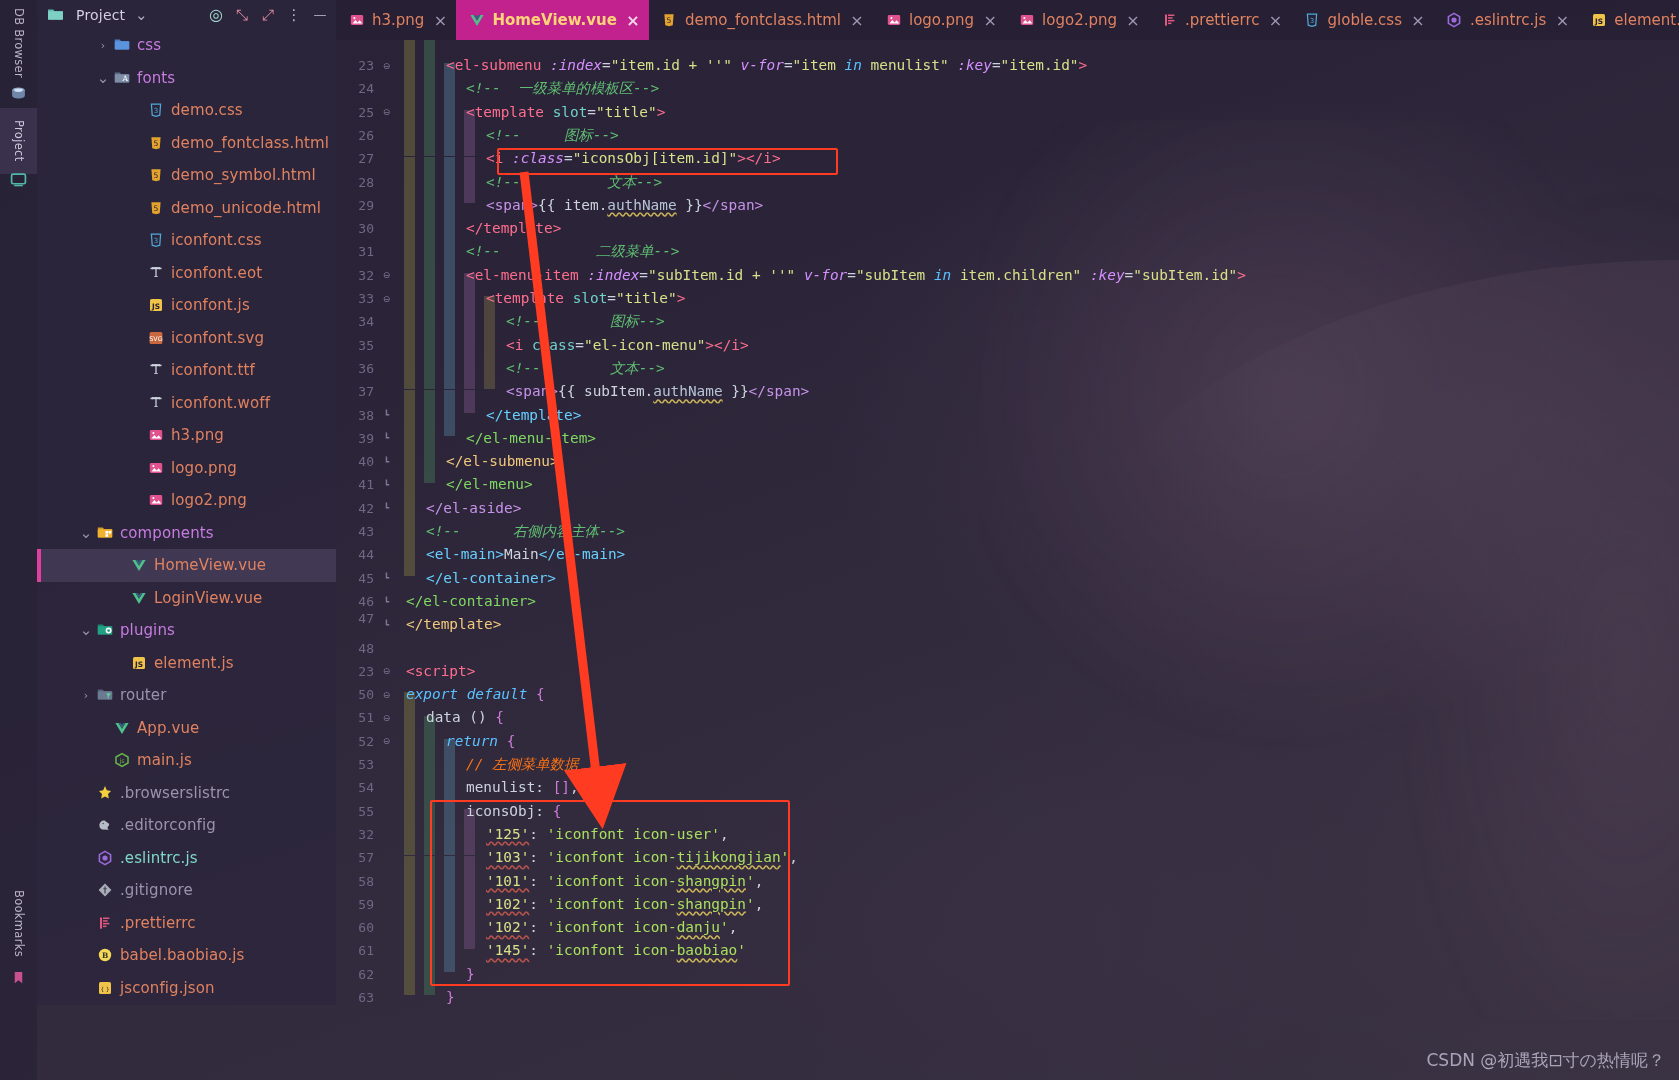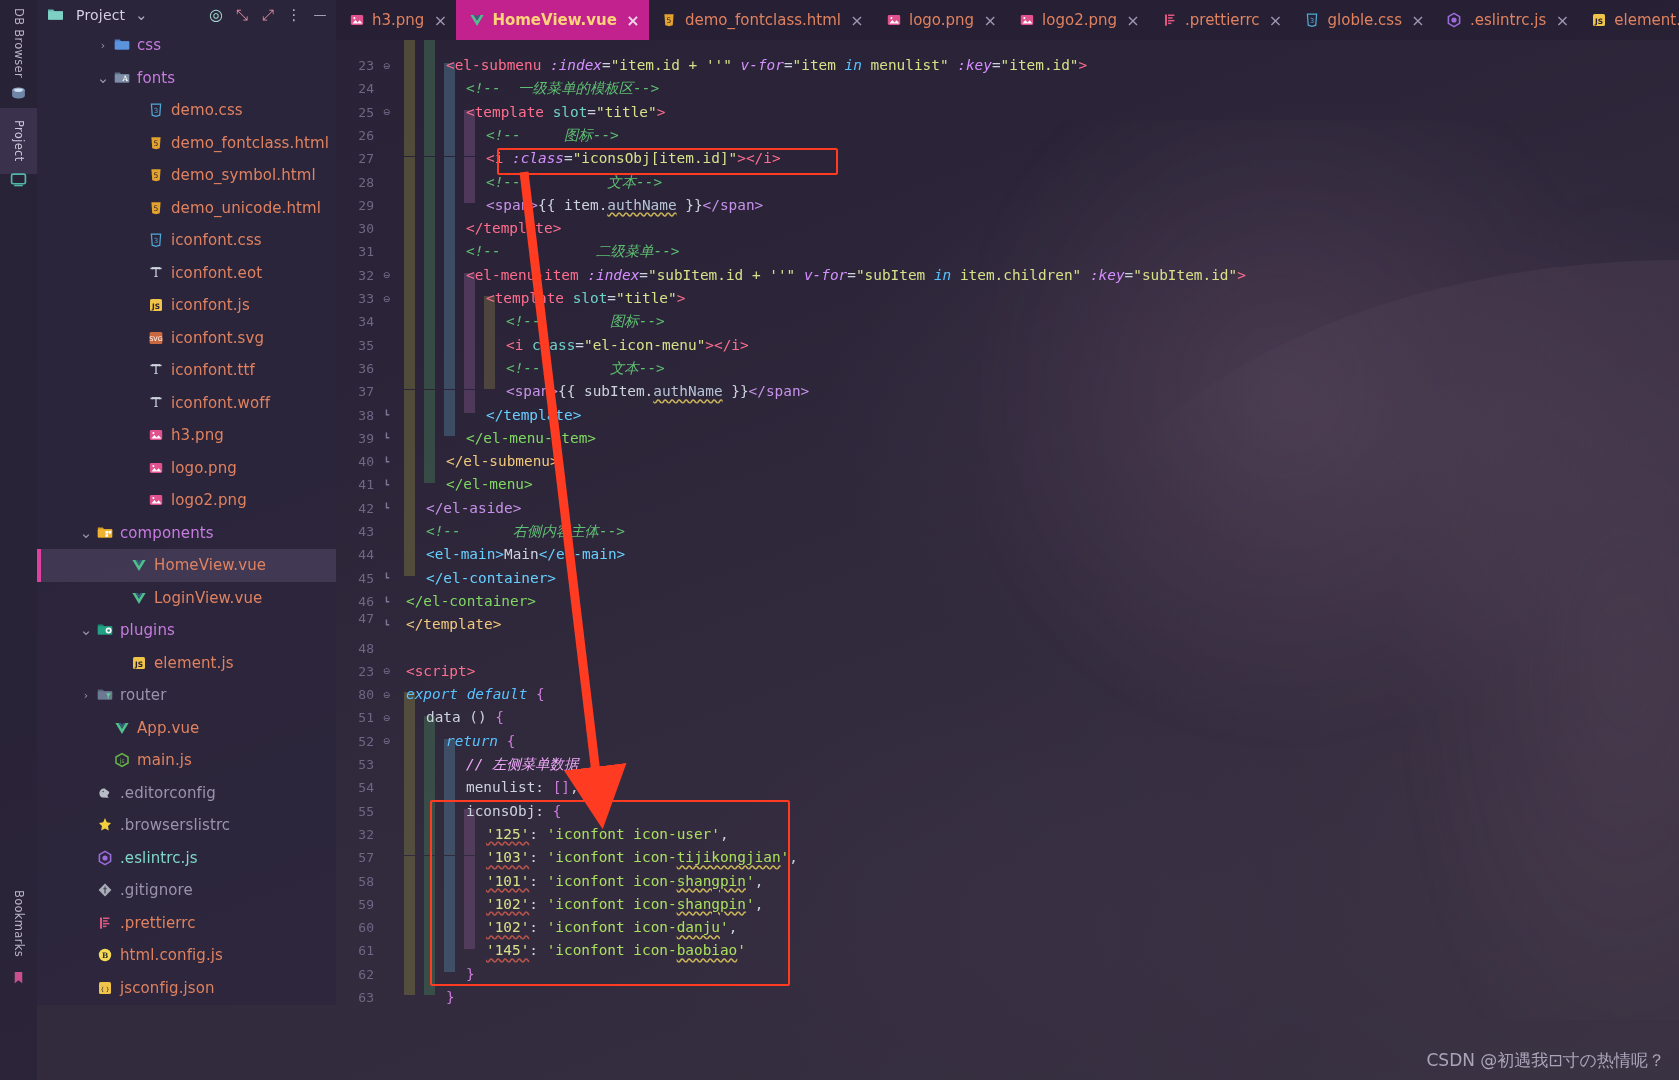--- a/index.html
+++ b/index.html
@@ -205,21 +205,21 @@
   .t-tag   { color: #ff6e8e; }
   .t-tag2  { color: #67d0ff; }
   .t-tagy  { color: #f2c97d; }
   .t-tagg  { color: #7fd962; }
   .t-tagp  { color: #c792ea; }
   .t-attr  { color: #d58fff; font-style: italic; }
   .t-attr2 { color: #6fd2c8; }
   .t-str   { color: #d8e08a; }
   .t-punc  { color: #cdd3de; }
   .t-cmt   { color: #5fbf72; font-style: italic; }
-  .t-cmt2  { color: #f0abfc; font-style: italic; }
+  .t-cmt2  { color: #f97316; font-style: italic; }
   .t-kw    { color: #59c2ff; font-style: italic; }
   .t-plain { color: #cdd3de; }
   .t-prop  { color: #a9e05e; }
   .t-brk   { color: #cc7bd9; }
   .t-field { color: #b7c4d6; }
   .t-mustache { color: #cdd3de; }
   .squig {
     text-decoration: underline;
     text-decoration-style: wavy;
     text-decoration-color: #b9544a;
@@ -512,21 +512,21 @@
         <div class="gline" style="top: 503.3px;">44</div>
         <div class="gline" style="top: 526.6px;">45</div>
         <div class="gfold" style="top: 526.6px; font-size: 9px;">┗</div>
         <div class="gline" style="top: 549.9px;">46</div>
         <div class="gfold" style="top: 549.9px; font-size: 9px;">┗</div>
         <div class="gline" style="top: 567px;">47</div>
         <div class="gfold" style="top: 573.2px; font-size: 9px;">┗</div>
         <div class="gline" style="top: 596.5px;">48</div>
         <div class="gline" style="top: 619.8px;">23</div>
         <div class="gfold" style="top: 619.8px; font-size: 9px;">⊖</div>
-        <div class="gline" style="top: 643.1px;">80</div>
+        <div class="gline" style="top: 643.1px;">50</div>
         <div class="gfold" style="top: 643.1px; font-size: 9px;">⊖</div>
         <div class="gline" style="top: 666.4px;">51</div>
         <div class="gfold" style="top: 666.4px; font-size: 9px;">⊖</div>
         <div class="gline" style="top: 689.7px;">52</div>
         <div class="gfold" style="top: 689.7px; font-size: 9px;">⊖</div>
         <div class="gline" style="top: 713px;">53</div>
         <div class="gline" style="top: 736.3px;">54</div>
         <div class="gline" style="top: 759.6px;">55</div>
         <div class="gline" style="top: 782.9px;">32</div>
         <div class="gline" style="top: 806.2px;">57</div>
@@ -843,35 +843,35 @@
               <text x="8" y="10.6" font-size="6.4" fill="#68b549" text-anchor="middle" font-family="DejaVu Sans, sans-serif">js</text>
             </svg>
           </span>
           <span class="fname" style="color:#e0825f">main.js</span>
         </div>
         <div class="tree-row">
           <span style="width:40px;flex:0 0 40px"></span>
           <span class="chev" style=""></span>
           <span class="ficon">
             <svg width="16" height="16" viewBox="0 0 16 16">
+              <path d="M8 1l1.8 4.2L14 6l-3 3 0.8 4.4L8 11.4 4.2 13.4 5 9 2 6l4.2-0.8z" fill="#f4cf3d"></path>
+            </svg>
+          </span>
+          <span class="fname" style="color:#9b93ae">.browserslistrc</span>
+        </div>
+        <div class="tree-row">
+          <span style="width:40px;flex:0 0 40px"></span>
+          <span class="chev" style=""></span>
+          <span class="ficon">
+            <svg width="16" height="16" viewBox="0 0 16 16">
               <path d="M5 12.4c-1.6-.6-2.6-2.2-2.6-4 0-2.6 2-4.8 4.4-4.8 1 0 1.6 .4 2 1l2.6 1.6c.8.6 1 1.6 .5 2.3l-1 1.3c-.5.7-.4 1.3-.1 1.8l.9 1.2z" fill="#b8bcc6"></path>
               <circle cx="6.2" cy="6.4" r=".75" fill="#4b4a55"></circle>
             </svg>
           </span>
           <span class="fname" style="color:#9b93ae">.editorconfig</span>
-        </div>
-        <div class="tree-row">
-          <span style="width:40px;flex:0 0 40px"></span>
-          <span class="chev" style=""></span>
-          <span class="ficon">
-            <svg width="16" height="16" viewBox="0 0 16 16">
-              <path d="M8 1l1.8 4.2L14 6l-3 3 0.8 4.4L8 11.4 4.2 13.4 5 9 2 6l4.2-0.8z" fill="#f4cf3d"></path>
-            </svg>
-          </span>
-          <span class="fname" style="color:#9b93ae">.browserslistrc</span>
         </div>
         <div class="tree-row">
           <span style="width:40px;flex:0 0 40px"></span>
           <span class="chev" style=""></span>
           <span class="ficon">
             <svg width="16" height="16" viewBox="0 0 16 16">
               <path d="M8 1.4l5.6 3.2v6.8L8 14.6 2.4 11.4V4.6z" fill="none" stroke="#9b6bdb" stroke-width="1.6"></path>
               <circle cx="8" cy="8" r="2.6" fill="#9b6bdb"></circle>
             </svg>
           </span>
@@ -906,21 +906,21 @@
         </div>
         <div class="tree-row">
           <span style="width:40px;flex:0 0 40px"></span>
           <span class="chev" style=""></span>
           <span class="ficon">
             <svg width="16" height="16" viewBox="0 0 16 16">
               <circle cx="8" cy="8" r="6.2" fill="#f5da55"></circle>
               <text x="8" y="11" font-size="7.4" fill="#32302c" text-anchor="middle" font-weight="bold" font-family="DejaVu Serif, serif">B</text>
             </svg>
           </span>
-          <span class="fname" style="color:#e0825f">html.config.js</span>
+          <span class="fname" style="color:#e0825f">babel.baobiao.js</span>
         </div>
         <div class="tree-row">
           <span style="width:40px;flex:0 0 40px"></span>
           <span class="chev" style=""></span>
           <span class="ficon">
             <svg width="16" height="16" viewBox="0 0 16 16">
               <rect x="2" y="2" width="12" height="12" rx="1.6" fill="#f0c349"></rect>
               <text x="8" y="11.2" font-size="5.6" fill="#2a2130" text-anchor="middle" font-family="DejaVu Sans, sans-serif">{ }</text>
             </svg>
           </span>

